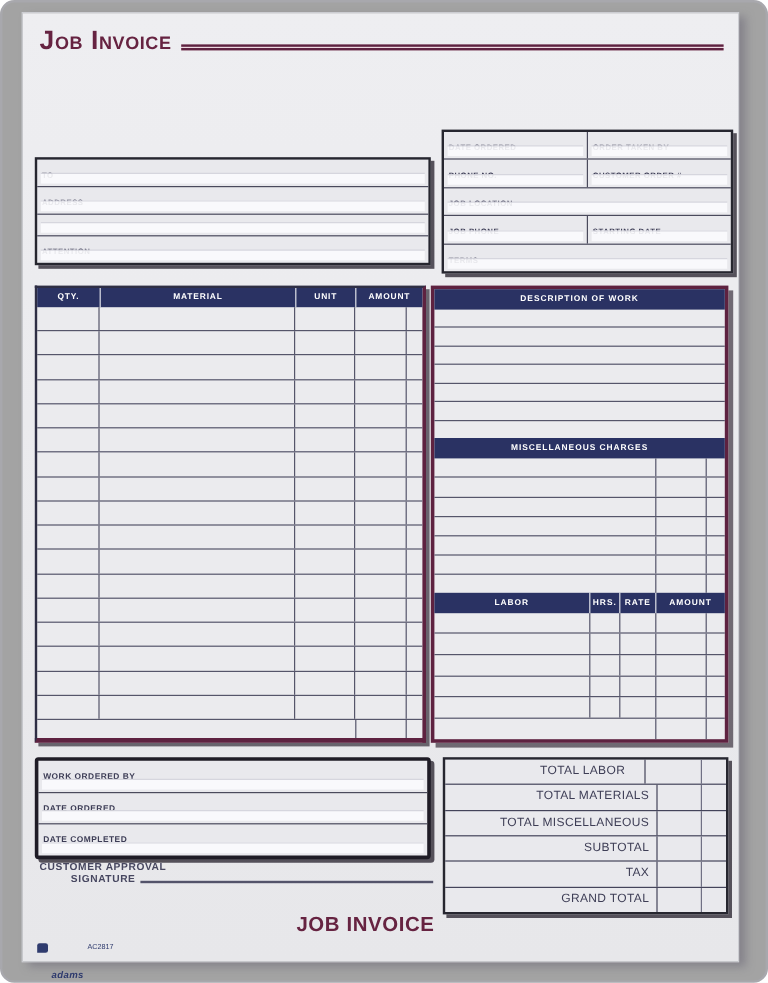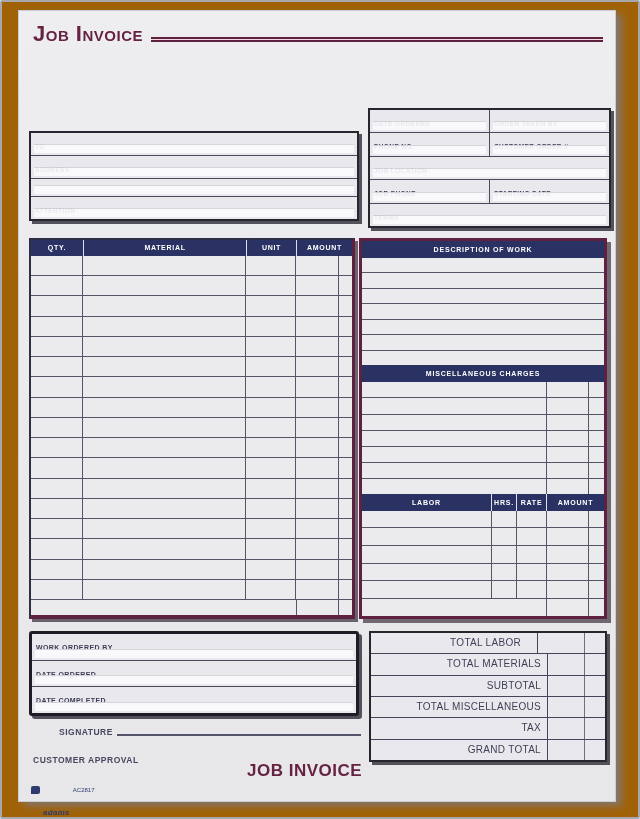--- a/index.html
+++ b/index.html
@@ -1,17 +1,17 @@
 <!DOCTYPE html>
 <html><head>
 <meta charset="utf-8">
 <style>
   * { margin:0; padding:0; box-sizing:border-box; }
   html,body { width:640px; height:819px; background:#fff; font-family:"Liberation Sans", sans-serif; }
-  .frame { position:absolute; inset:0; width:640px; height:819px; background:#a16207; border:2px solid #a8a8ad; border-radius:2px; overflow:hidden; }
+  .frame { position:absolute; inset:0; width:640px; height:819px; background:#a3a3a3; border:2px solid #a8a8ad; border-radius:12px; overflow:hidden; }
   .sheet { position:absolute; left:16px; top:8px; width:598px; height:792px;
            background:linear-gradient(180deg,#eeeef1,#e7e7ea);
            border:1px solid #cccdd2; box-shadow:6px 4px 7px rgba(125,123,132,.8); }
 
   
   .form-title { position:absolute; left:14px; top:10px; font-size:22px; font-weight:bold;
                 font-variant:small-caps; letter-spacing:.5px; color:#662341; }
   .title-rule { position:absolute; left:132px; right:12px; top:26px; height:5px;
                 border-top:2px solid #5e2240; border-bottom:2px solid #5e2240; background:#efd9e1; }
 
@@ -77,21 +77,21 @@
 
   
   .totals-box { left:350px; top:620px; width:238px; height:131px; }
   .t-row { flex:1; display:flex; border-top:1.5px solid #44445a; position:relative; }
   .totals-box .t-row:first-child { border-top:none;gap:10px; }
   .t-label { flex:1; font-size:10px; color:#3e3e56; text-align:right; padding:4px 6px 0 0; letter-spacing:.3px; }
   .t-amt { width:37px; border-left:1px solid #44445a; }
   .t-cent { width:21px; border-left:1px solid #707084; }
 
   
-  .sig-line1 { position:absolute; left:14px; top:744px; font-size:8.5px; font-weight:bold; letter-spacing:.5px; color:#474760; }
+  .sig-line1 { position:absolute; left:14px; top:706px; font-size:8.5px; font-weight:bold; letter-spacing:.5px; color:#474760; }
   .sig-row { position:absolute; display:flex; align-items:flex-end; color:#474760; font-size:8.5px; font-weight:bold; letter-spacing:.5px; }
   .sig-row .rule { flex:1; border-bottom:2px solid #53536a; margin-left:4px; margin-bottom:1px; }
   .sig-row2 { left:40px; top:716px; width:302px;justify-content:center; }
   .sig-row3 { left:14px; top:736px; width:336px; }
 
   .brand { position:absolute; left:12px; top:752px; color:#2f3b6e; }
   .brand-top { display:flex; align-items:center; gap:3px; }
   .brand-mark { width:9px; height:8px; background:#2f3b6e; border-radius:2px 2px 2px 0; }
   .brand-name { font-size:8px; font-weight:bold; font-style:italic; letter-spacing:.3px;margin-top:45px; }
   .brand-part { font-size:6px; }
@@ -365,26 +365,26 @@
           <span class="t-label">TOTAL LABOR</span>
           <span class="t-amt"></span>
           <span class="t-cent"></span>
         </div>
       <div class="t-row">
           <span class="t-label">TOTAL MATERIALS</span>
           <span class="t-amt"></span>
           <span class="t-cent"></span>
         </div>
       <div class="t-row">
+          <span class="t-label">TOTAL MISCELLANEOUS</span>
+          <span class="t-amt"></span>
+          <span class="t-cent"></span>
+        </div>
+      <div class="t-row">
           <span class="t-label">SUBTOTAL</span>
-          <span class="t-amt"></span>
-          <span class="t-cent"></span>
-        </div>
-      <div class="t-row">
-          <span class="t-label">TOTAL MISCELLANEOUS</span>
           <span class="t-amt"></span>
           <span class="t-cent"></span>
         </div>
       <div class="t-row">
           <span class="t-label">TAX</span>
           <span class="t-amt"></span>
           <span class="t-cent"></span>
         </div>
       <div class="t-row">
           <span class="t-label">GRAND TOTAL</span>

